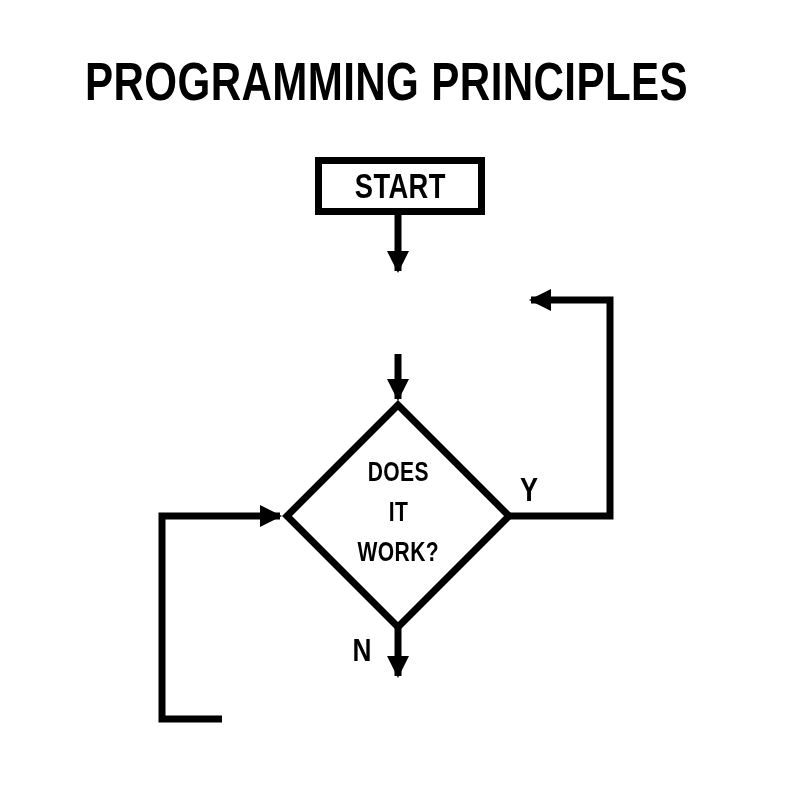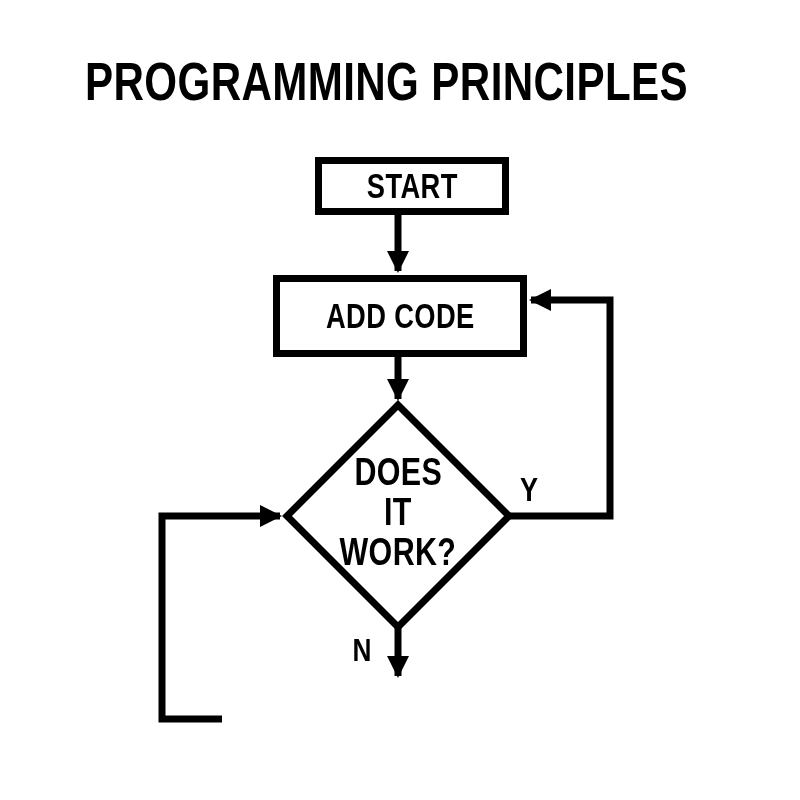--- a/index.html
+++ b/index.html
@@ -19,27 +19,27 @@
     font-size:54px;
   }
   .connectors { position:absolute; left:0; top:0; width:800px; height:800px; }
   .connectors path.edge { stroke:var(--ink); stroke-width:7; fill:none; }
   .connectors polygon.diamond { fill:var(--bg); stroke:var(--ink); stroke-width:7; stroke-linejoin:miter; }
   #arrowhead path { fill:var(--ink); stroke:none; }
   .box {
     position:absolute; border:7px solid var(--ink); background:var(--bg);
     display:flex; align-items:center; justify-content:center;
   }
-  .box-start { left:315px; top:157px; width:194px; height:58px; font-size:35px; }
+  .box-start { left:315px; top:157px; width:170px; height:58px; font-size:35px; }
   .box-addcode { left:273px; top:275px; width:254px; height:82px; font-size:35px; }
   .box-messaround { left:218px; top:680px; width:360px; height:82px; font-size:36px; }
   .decision-label {
     position:absolute; left:298px; top:451px; width:200px; height:122px;
     display:flex; flex-direction:column; align-items:center; justify-content:center;
-    font-size:39px; line-height:40px; text-align:center;
+    font-size:27px; line-height:40px; text-align:center;
   }
   .decision-label .cond { display:block; }
   .edge-label {
     position:absolute; font-weight:bold; display:flex;
     align-items:center; justify-content:center; transform:scaleX(0.82);
   }
   .edge-label-yes { left:509px; top:472px; width:40px; height:36px; font-size:33px; }
   .edge-label-no  { left:342px; top:632px; width:40px; height:36px; font-size:32px; }
 </style>
 </head>
@@ -62,23 +62,20 @@
     <path class="edge" d="M398 624 V676" marker-end="url(#arrowhead)"></path>
     <path class="edge" d="M504 516 H610 V300 H531" marker-end="url(#arrowhead)"></path>
     <path class="edge" d="M222 719 H162 V516 H280" marker-end="url(#arrowhead)"></path>
     <polygon class="diamond" points="398,405 509,516 398,627 287,516"></polygon>
   </svg>
 
   <div class="box box-start">
     <span class="cond">START</span>
   </div>
 
-  <div class="box box-addcode">
-    <span class="cond">ADD CODE</span>
-  </div>
 
   <div class="decision-label">
     <span class="cond">DOES</span>
     <span class="cond">IT</span>
     <span class="cond">WORK?</span>
   </div>
 
   <div class="edge-label edge-label-yes">Y</div>
   <div class="edge-label edge-label-no">N</div>
 

